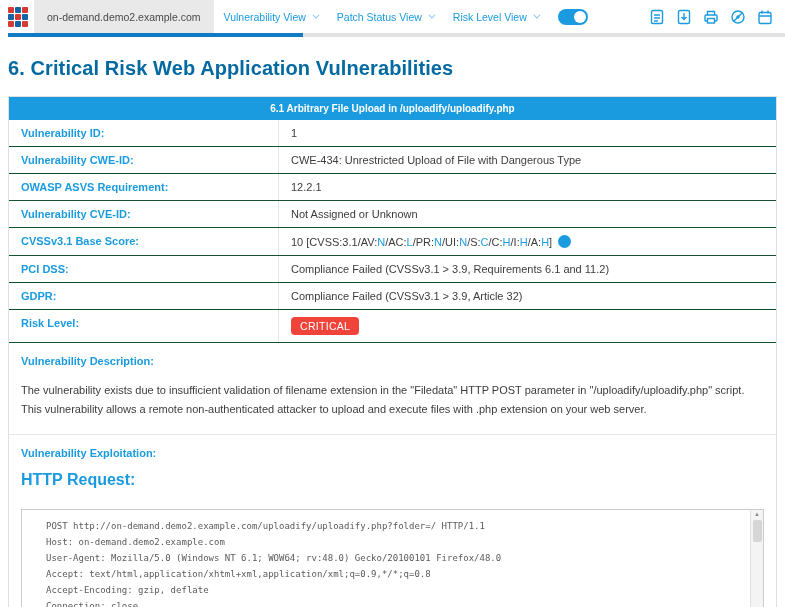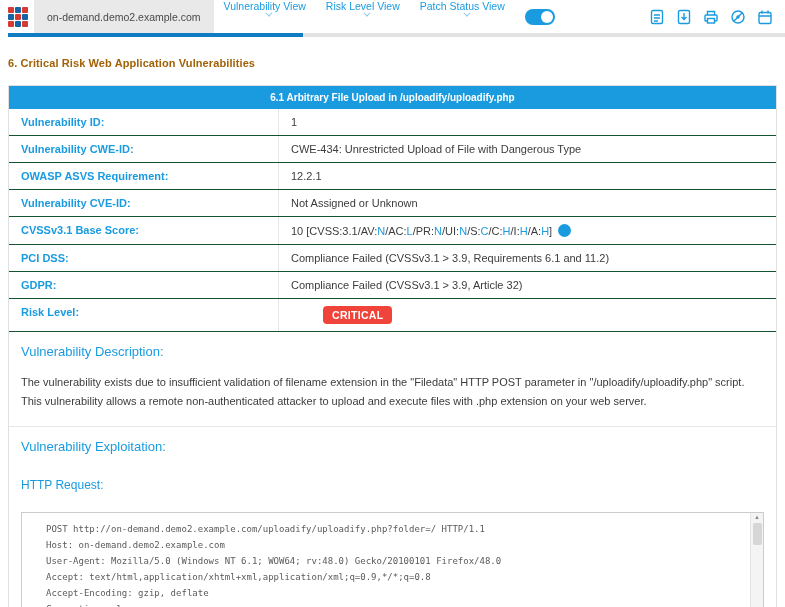--- a/index.html
+++ b/index.html
@@ -7,57 +7,57 @@
   body { font-family:"Liberation Sans", sans-serif; color:#3c3c3c; }
 
   
   .topbar { display:flex; align-items:stretch; height:33px; padding-left:8px; background:#fff; }
   .logo { width:20px; height:20px; align-self:center; margin-right:6px; display:grid;
           grid-template-columns:repeat(3,1fr); grid-template-rows:repeat(3,1fr); gap:1px; }
   .logo i { display:block; border-radius:1px; }
   .logo i.r { background:#d63a32; } .logo i.b { background:#1763a8; }
   .tab-active { display:flex; align-items:center; background:#e9e9e9; color:#4a4a4a;
                 font-size:10.5px; padding:8px 13px; cursor:default; }
-  .tab { display:flex; align-items:center; color:#1a9be0; font-size:10.5px; padding:0 10px; cursor:pointer;flex-direction:column; }
+  .tab { display:flex; align-items:center; color:#1a9be0; font-size:10.5px; padding:0 10px; cursor:pointer; }
   .chev { width:5px; height:5px; border-right:1.5px solid #7fc4ec; border-bottom:1.5px solid #7fc4ec;
           transform:rotate(45deg) translateY(-2px); margin-left:6px; }
   .toggle { width:30px; height:16px; background:#1a9be0; border-radius:9px; position:relative;
             align-self:center; margin-left:10px; cursor:pointer; }
   .toggle .knob { position:absolute; right:2px; top:2px; width:12px; height:12px; background:#fff; border-radius:50%; }
   .topbar-icons { margin-left:auto; display:flex; align-items:center; gap:11px; padding-right:12px; }
   .tb-icon { width:16px; height:16px; color:#1a9be0; cursor:pointer; }
   .tb-icon svg { width:100%; height:100%; }
 
   
   .progress { height:4px; width:777px; margin-left:8px; background:#e2e2e2; }
   .progress .fill { height:100%; background:#0f7cc4; }
 
   
-  .page-title { color:#a16207; font-weight:bold; font-size:11px; margin:20px 8px 16px 8px; letter-spacing:0.1px; }
+  .page-title { color:#0369a1; font-weight:bold; font-size:20px; margin:20px 8px 16px 8px; letter-spacing:0.1px; }
 
   
   .card { margin:0 8px; border:1px solid #e0e0e0; background:#fff; }
   .card-header { background:#1a9be0; color:#fff; text-align:center; font-weight:bold;
                  font-size:10px; padding:6px 4px; }
   .vrow { display:flex; border-bottom:1px solid #14532d; font-size:11px; min-height:27px; align-items:stretch; }
   .vrow .lbl { width:270px; flex:none; padding:7px 12px; color:#1a9be0; font-weight:bold;
                border-right:1px solid #e6e6e6; }
   .vrow .val { flex:1; padding:7px 12px; color:#3c3c3c; display:flex; align-items:center; flex-wrap:wrap; }
   .cvss span:nth-child(even) { color:#1a9be0; }
   .info-dot { display:inline-flex; align-items:center; justify-content:center; width:13px; height:13px;
               border-radius:50%; background:#1a9be0; color:#fff; font-size:9px; font-weight:bold;
               font-family:"Liberation Serif", serif; font-style:italic; margin-left:6px; cursor:pointer; }
-  .badge { background:#f0443a; color:#fff; font-weight:bold; font-size:10.5px; padding:3px 9px;
-           border-radius:4px; letter-spacing:0.3px;margin-left:32px; }
+  .badge { background:#f0443a; color:#fff; font-weight:normal; font-size:10.5px; padding:3px 9px;
+           border-radius:4px; letter-spacing:0.3px; }
 
   .section { padding:12px 12px 14px 12px; border-bottom:1px solid #e6e6e6; }
   .section:last-child { border-bottom:none; }
-  .sec-label { color:#1a9be0; font-weight:normal; font-size:13px; }
+  .sec-label { color:#1a9be0; font-weight:bold; font-size:11px; }
   .desc-text { margin-top:14px; font-size:11px; line-height:1.75; color:#3c3c3c; }
-  .sub-label { margin-top:24px; color:#1a9be0; font-weight:normal; font-size:12px; }
+  .sub-label { margin-top:12px; color:#1a9be0; font-weight:bold; font-size:16px; }
 
   
   .codebox { position:relative; margin-top:20px; border:1px solid #ccc; background:#fff;
              height:112px; overflow:hidden; padding:8px 22px 8px 24px; }
   .codebox .line { font-family:"DejaVu Sans Mono", monospace; font-size:9px; color:#5a5a5a;
                    white-space:nowrap; line-height:1.78; }
   .sbar { position:absolute; top:0; right:0; bottom:0; width:13px; background:#f4f4f4;
           border-left:1px solid #e3e3e3; display:flex; flex-direction:column; align-items:center;
           justify-content:space-between; padding:1px 0; cursor:pointer; }
   .sbar .arr { font-size:6px; color:#8a8a8a; line-height:6px; }
@@ -79,25 +79,25 @@
       <i class="r"></i>
   </div>
   <div class="tab-active">
     <span>on-demand.demo2.example.com</span>
   </div>
   <div class="tab">
     <span>Vulnerability View</span>
     <span class="chev"></span>
   </div>
   <div class="tab">
+    <span>Patch Status View</span>
+    <span class="chev"></span>
+  </div>
+  <div class="tab">
     <span>Risk Level View</span>
-    <span class="chev"></span>
-  </div>
-  <div class="tab">
-    <span>Patch Status View</span>
     <span class="chev"></span>
   </div>
   <div class="toggle">
     <span class="knob"></span>
   </div>
 
   <div class="topbar-icons">
     <span class="tb-icon">
       <svg viewBox="0 0 16 16" fill="none" stroke="currentColor" stroke-width="1.4">
         <rect x="2.5" y="1.5" width="11" height="13" rx="1.5"></rect>

